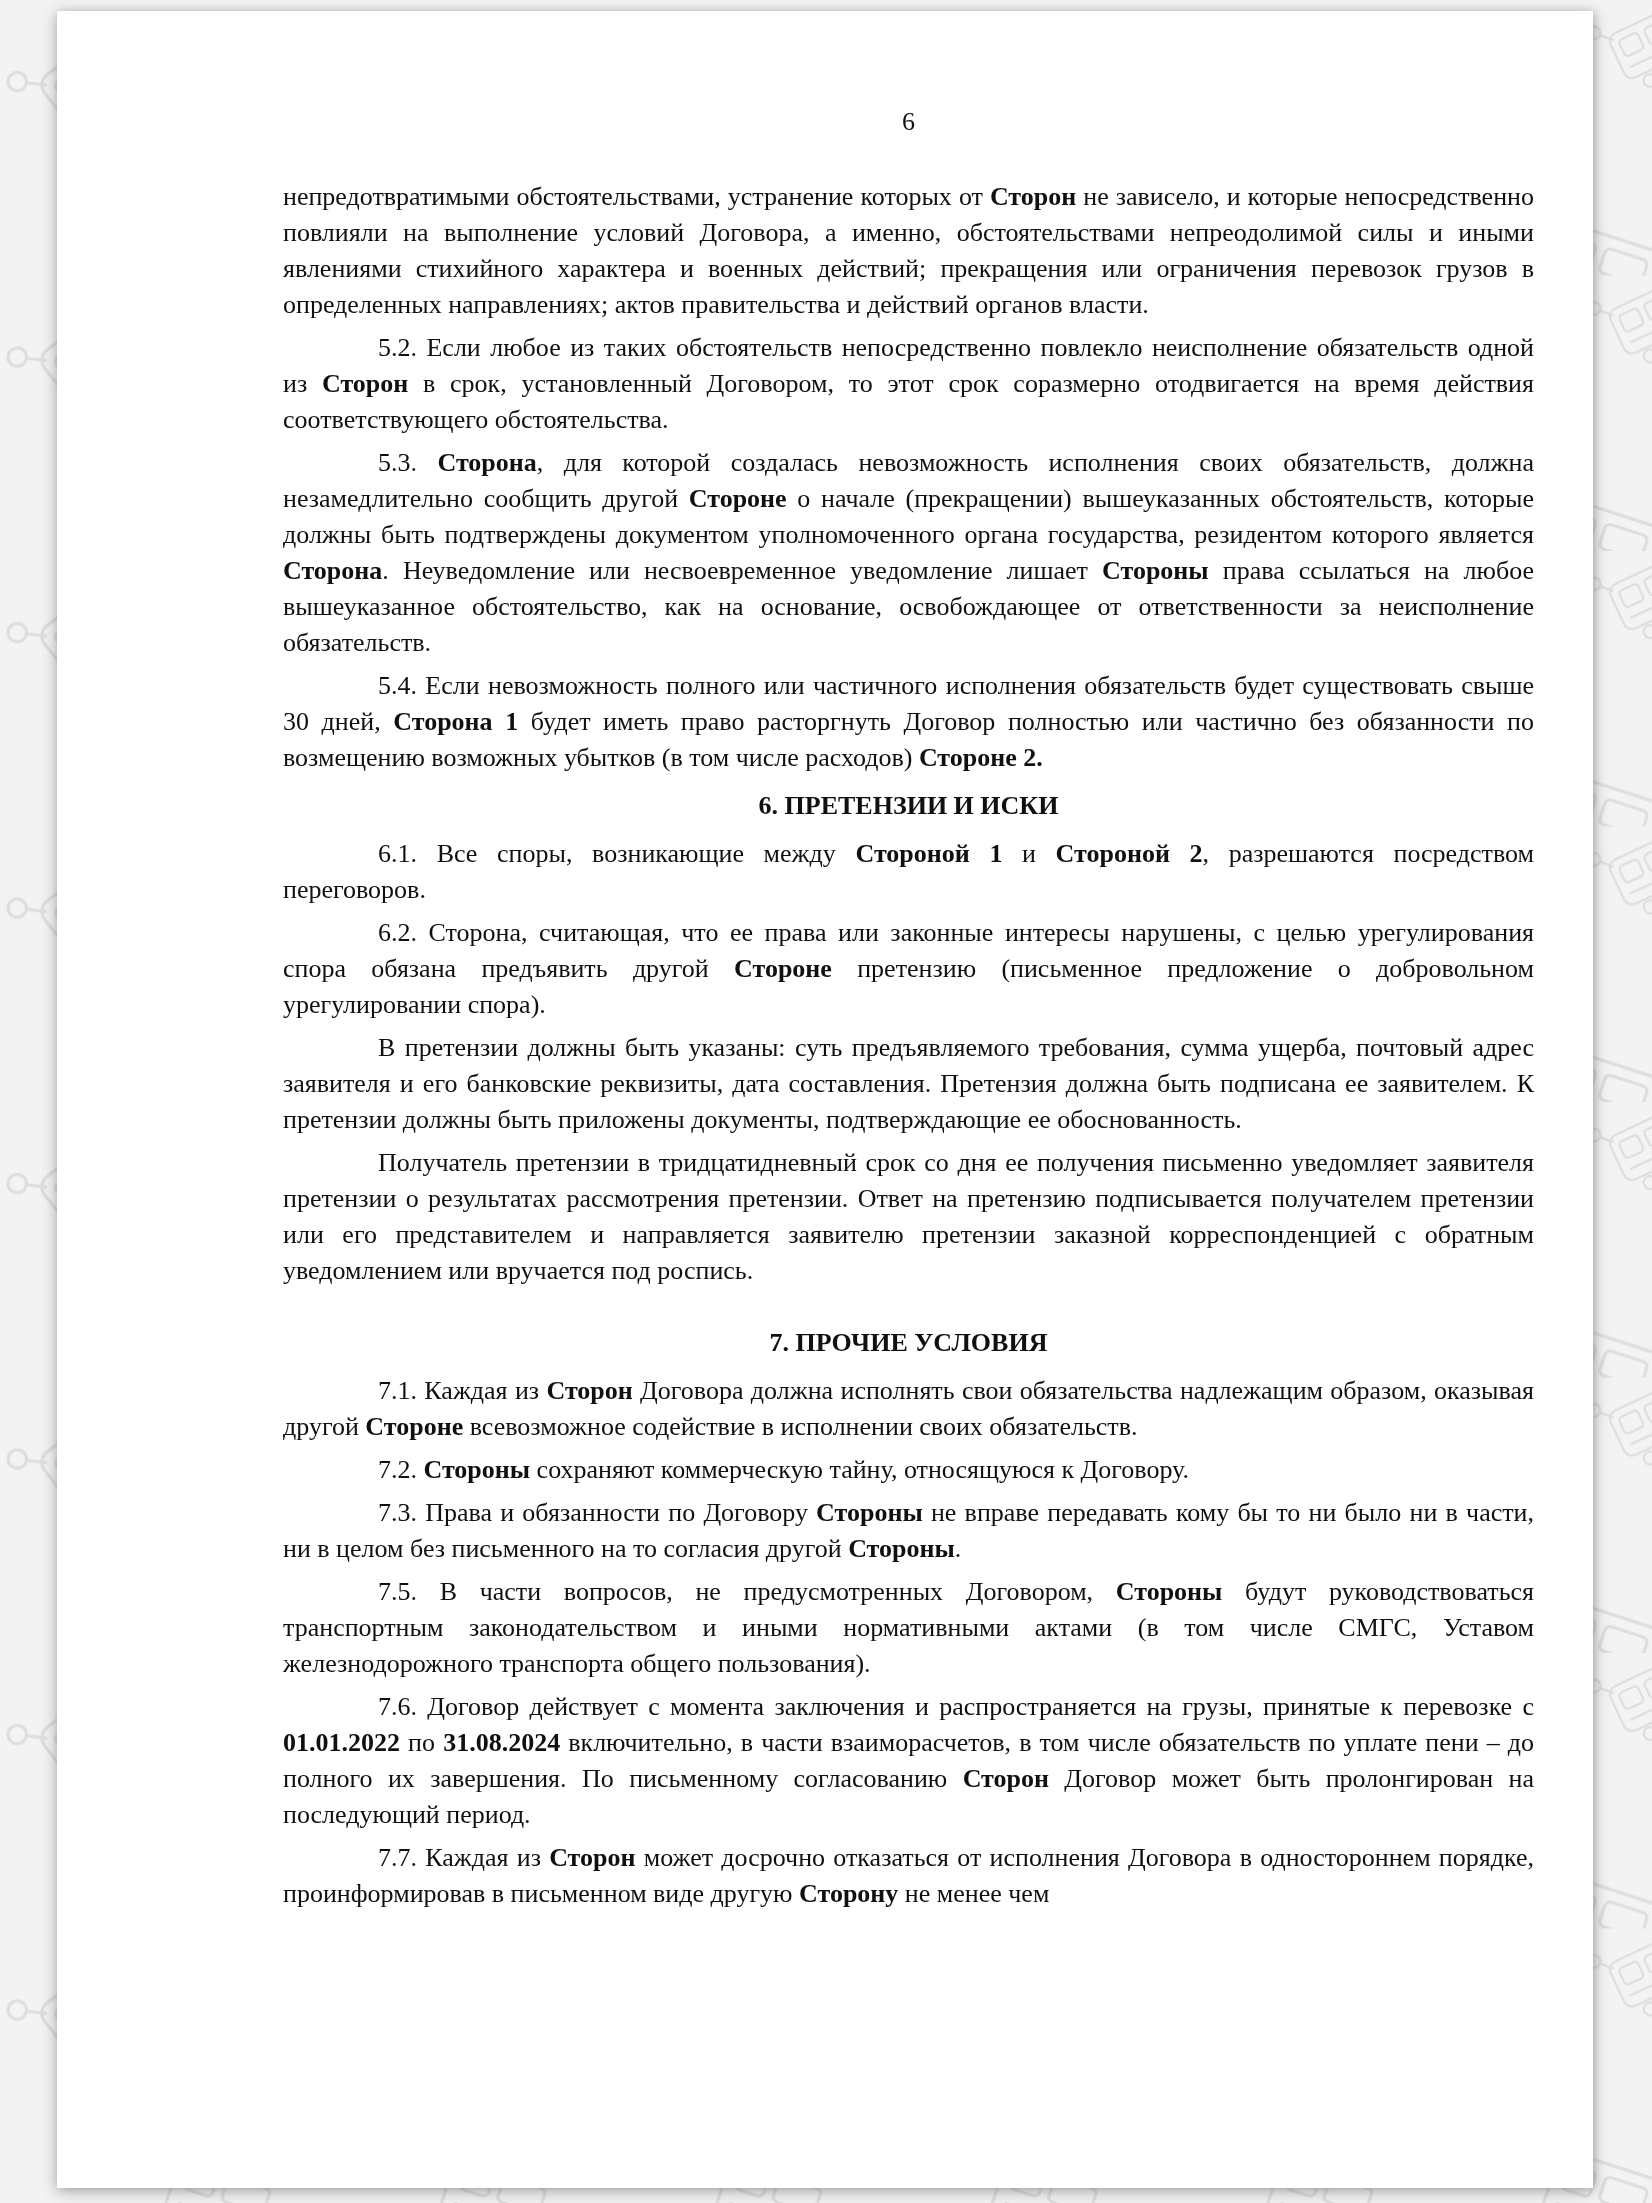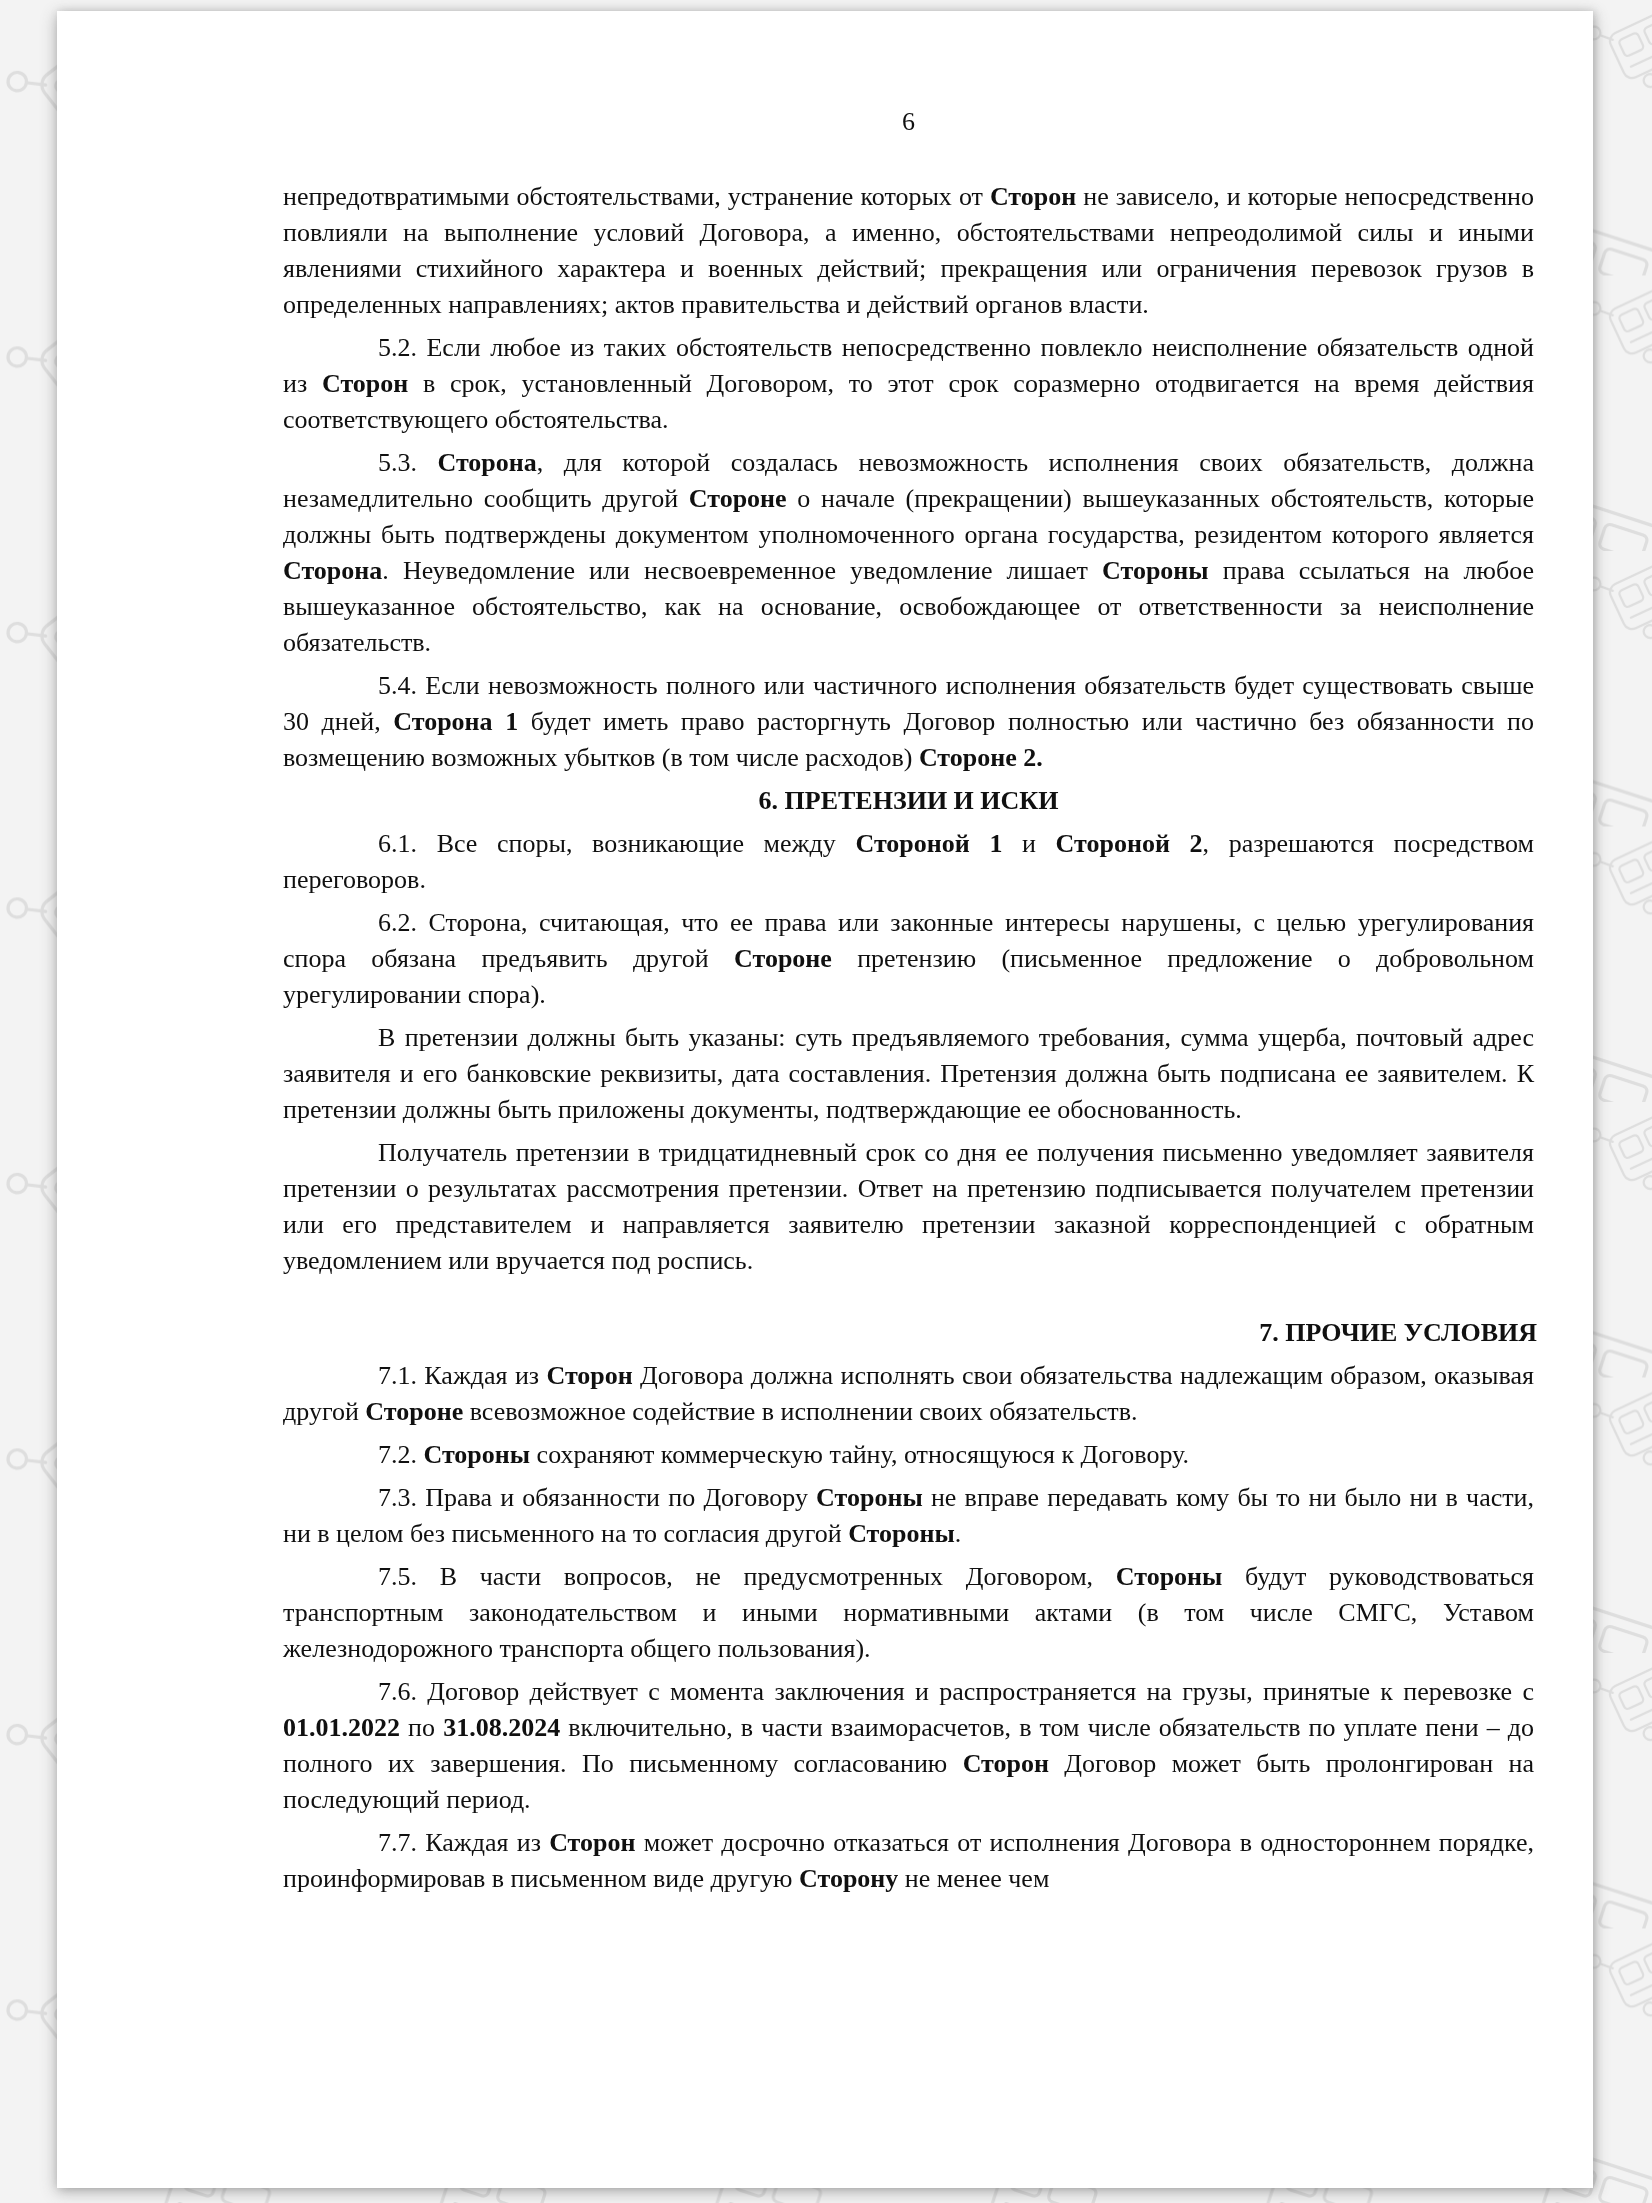--- a/index.html
+++ b/index.html
@@ -50,30 +50,29 @@
     hyphens: none;
   }
   .doc p.para {
     margin: 7px;
     text-indent: 95px;
   }
   .doc p.para.noindent {
     text-indent: 0;
   }
   .doc h2.heading {
-    margin: 4px;
+    margin: 12px;
     font-size: 26px;
     line-height: 36px;
     font-weight: bold;
     text-align: center;
     text-indent: 0;
   }
   .doc h2.heading.spaced {
     margin-top: 36px;
-    text-align: right;
   }
   .doc b {
     font-weight: bold;
   }
 </style>
 </head>
 <body>
 
 <div class="bg-layer">
   <svg width="1653" height="2204" xmlns="http://www.w3.org/2000/svg" viewBox="0 0 1800 2400">

